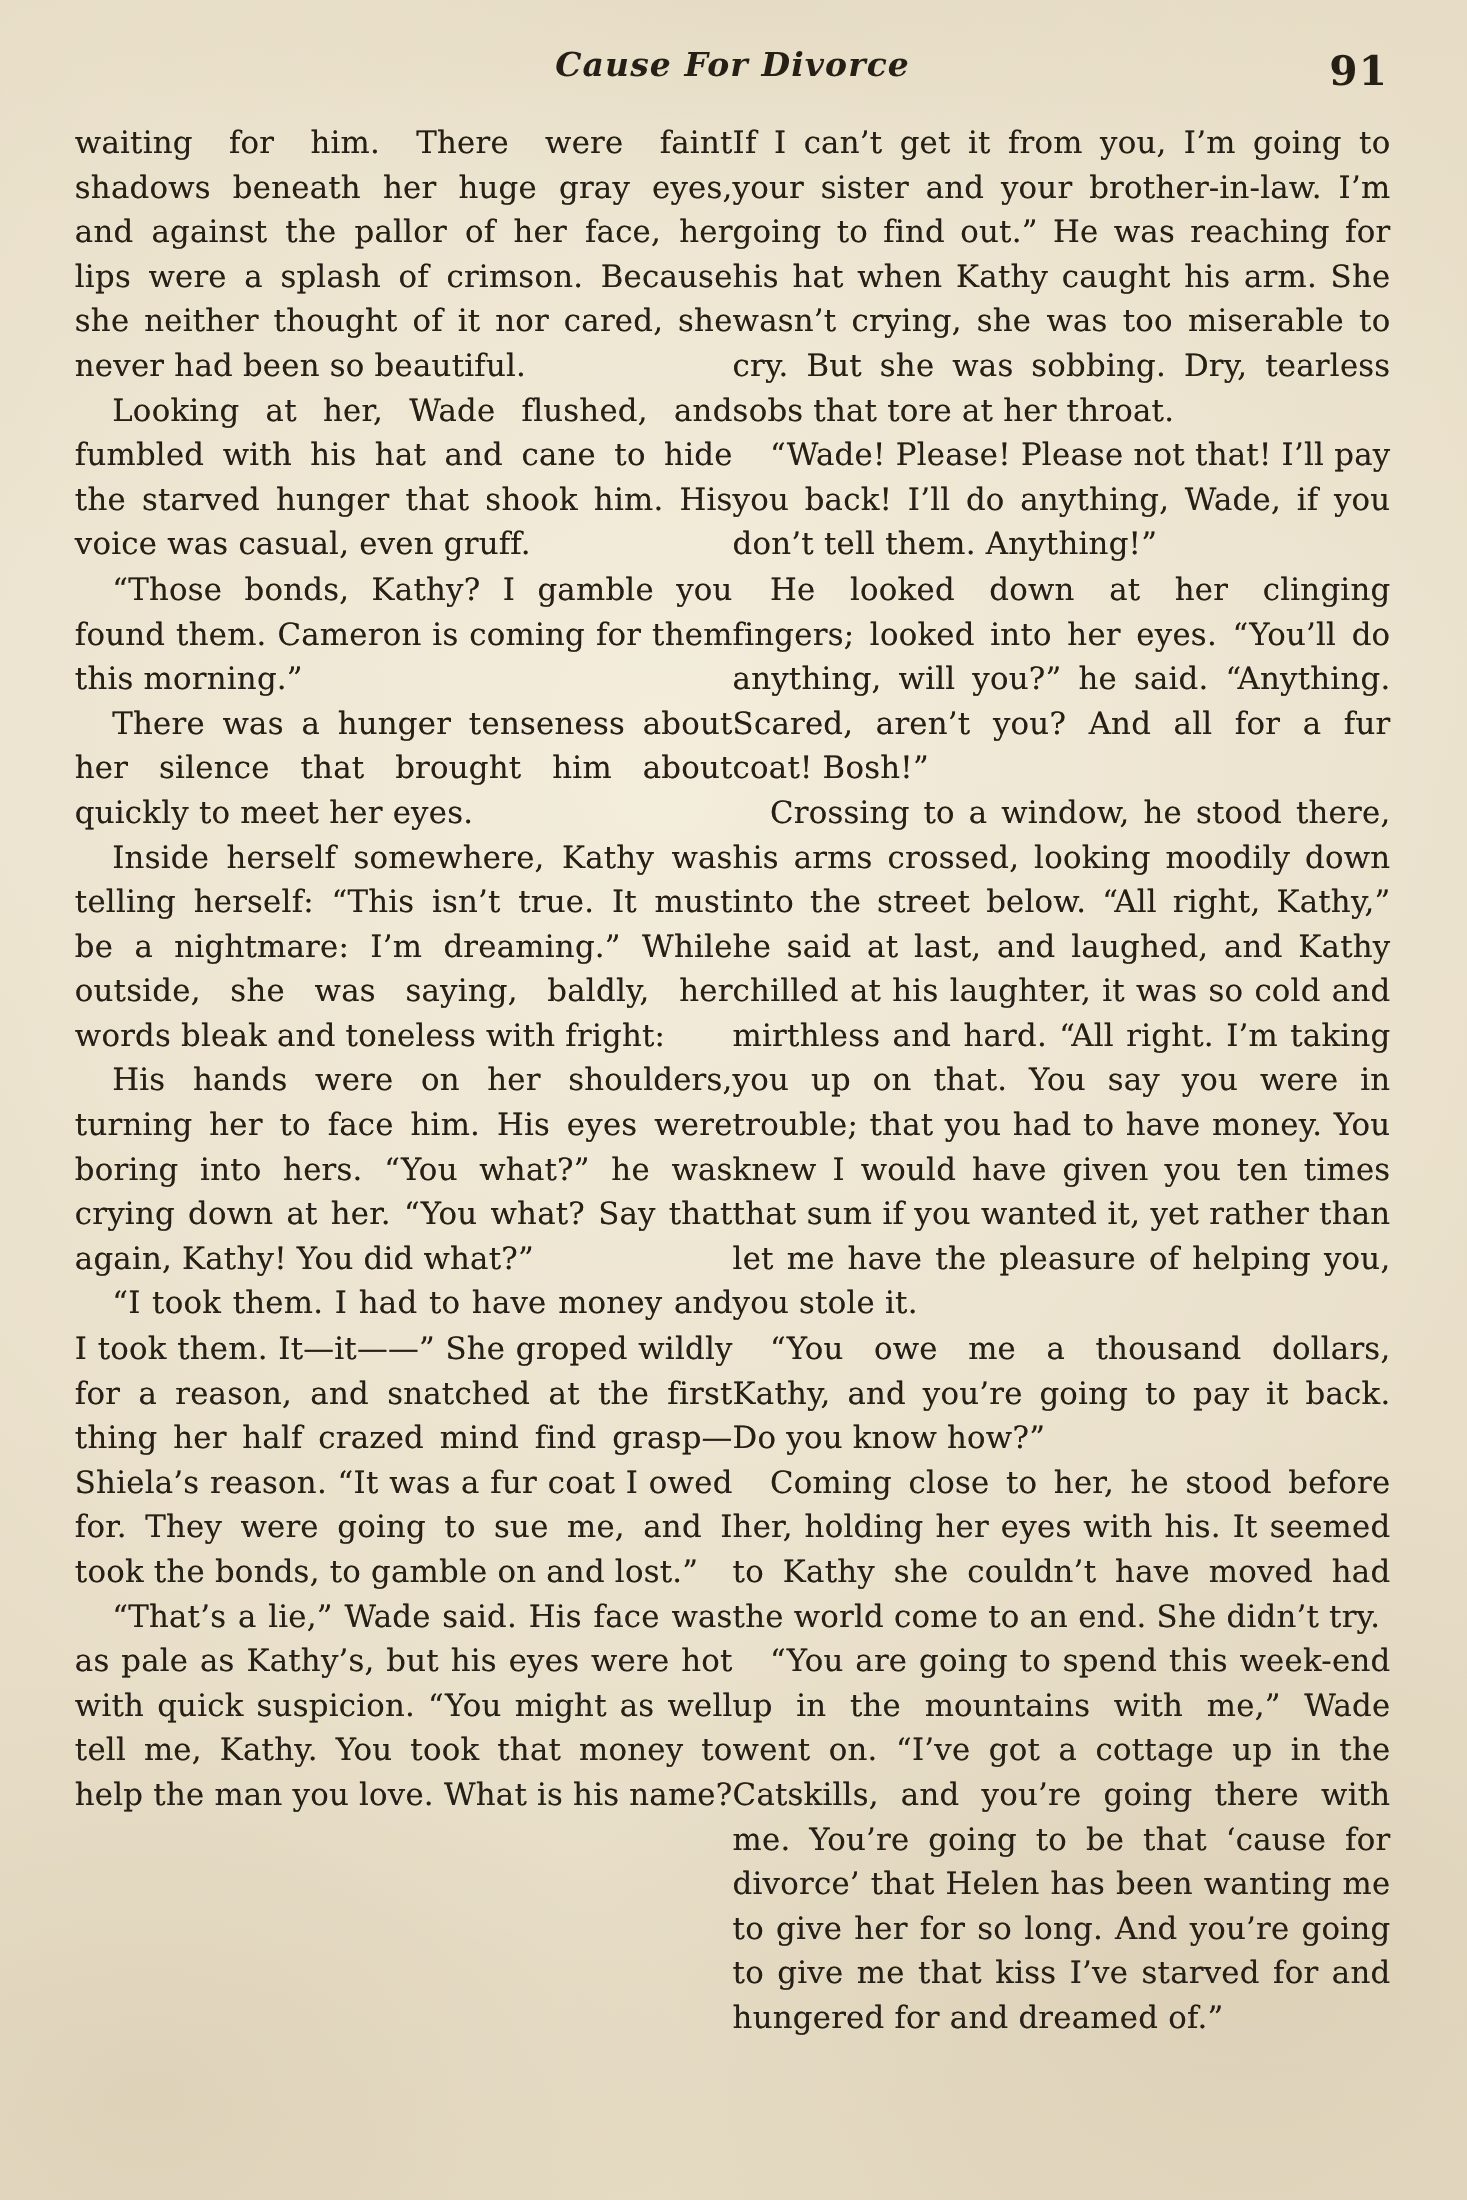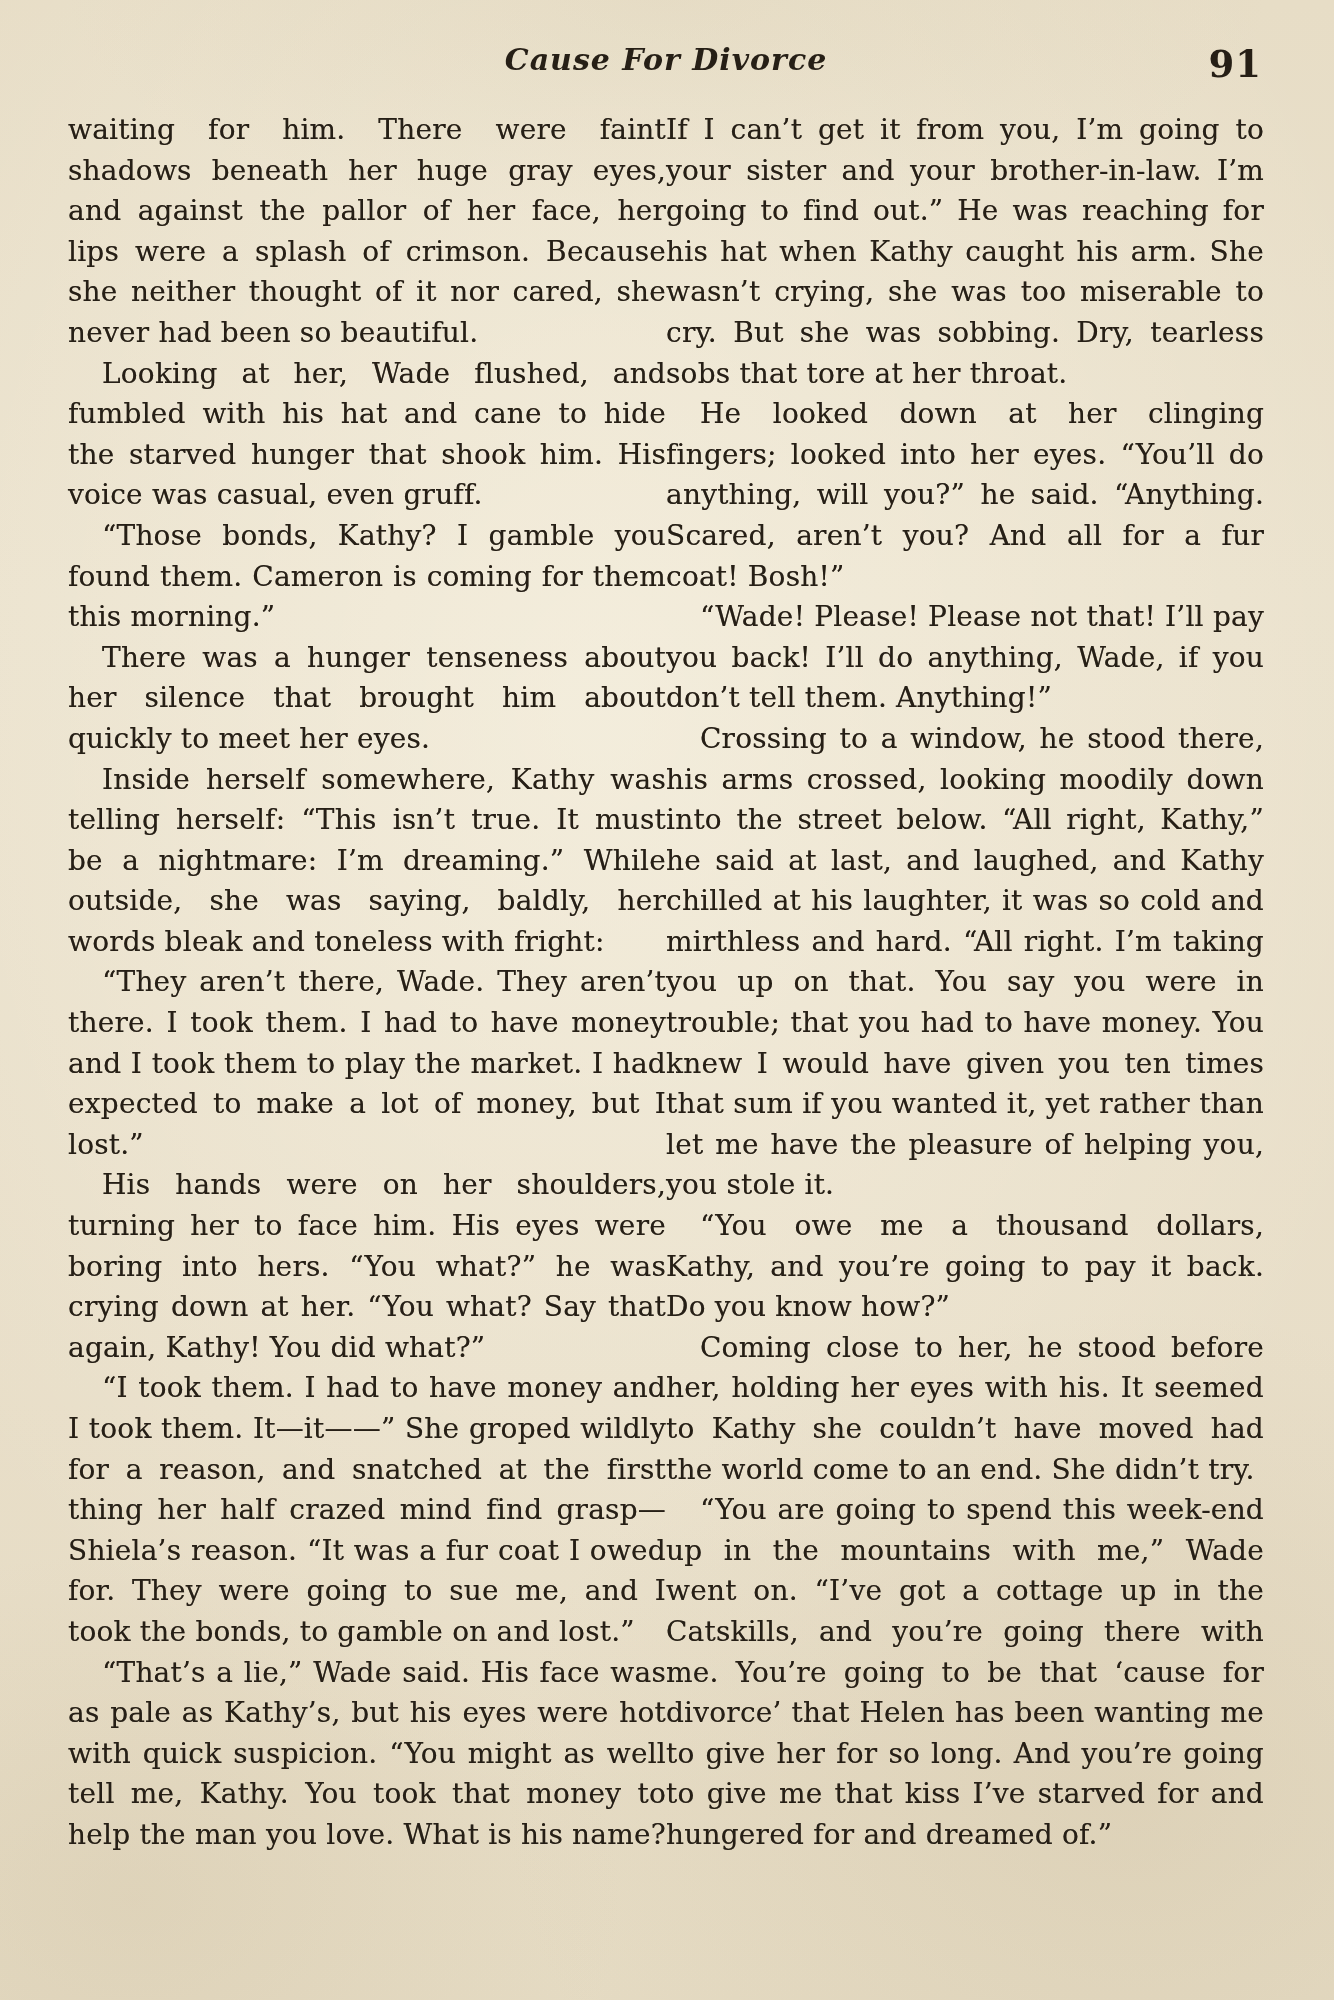--- a/index.html
+++ b/index.html
@@ -79,28 +79,27 @@
     <div class="folio">91</div>
   </div>
 
   <div class="columns">
     <div class="col" id="col-left">
         <p class="no-indent">waiting for him.  There were faint shadows beneath her huge gray eyes, and against the pallor of her face, her lips were a splash of crimson.  Because she neither thought of it nor cared, she never had been so beautiful.</p>
         <p>Looking at her, Wade flushed, and fumbled with his hat and cane to hide the starved hunger that shook him.  His voice was casual, even gruff.</p>
         <p>“Those bonds, Kathy?  I gamble you found them.  Cameron is coming for them this morning.”</p>
         <p>There was a hunger tenseness about her silence that brought him about quickly to meet her eyes.</p>
         <p>Inside herself somewhere, Kathy was telling herself:  “This isn’t true.  It must be a nightmare:  I’m dreaming.”  While outside, she was saying, baldly, her words bleak and toneless with fright:</p>
-        <p>“They aren’t there, Wade.  They aren’t there.  I took them.  I had to have money and I took them to play the market.  I had expected to make a lot of money, but I lost.”</p>
         <p>His hands were on her shoulders, turning her to face him.  His eyes were boring into hers.  “You what?” he was crying down at her.  “You what?  Say that again, Kathy!  You did what?”</p>
         <p>“I took them.  I had to have money and I took them.  It—it——” She groped wildly for a reason, and snatched at the first thing her half crazed mind find grasp—Shiela’s reason.  “It was a fur coat I owed for.  They were going to sue me, and I took the bonds, to gamble on and lost.”</p>
         <p>“That’s a lie,” Wade said.  His face was as pale as Kathy’s, but his eyes were hot with quick suspicion. “You might as well tell me, Kathy. You took that money to help the man you love.  What is his name?</p>
       </div>
     <div class="col" id="col-right">
         <p class="no-indent">If I can’t get it from you, I’m going to your sister and your brother-in-law.  I’m going to find out.”  He was reaching for his hat when Kathy caught his arm.  She wasn’t crying, she was too miserable to cry.  But she was sobbing.  Dry, tearless sobs that tore at her throat.</p>
+        <p>“Wade!  Please!  Please not that! I’ll pay you back!  I’ll do anything, Wade, if you don’t tell them.  Anything!”</p>
         <p>He looked down at her clinging fingers; looked into her eyes.  “You’ll do anything, will you?” he said. “Anything.   Scared,  aren’t  you? And all for a fur coat!  Bosh!”</p>
-        <p>“Wade!  Please!  Please not that! I’ll pay you back!  I’ll do anything, Wade, if you don’t tell them.  Anything!”</p>
         <p>Crossing to a window, he stood there, his arms crossed, looking moodily down into the street below. “All right, Kathy,” he said at last, and laughed, and Kathy chilled at his laughter, it was so cold and mirthless and hard.  “All right.  I’m taking you up on that.  You say you were in trouble; that you had to have money.  You knew I would have given you ten times that sum if you wanted it, yet rather than let me have the pleasure of helping you, you stole it.</p>
         <p>“You owe me a thousand dollars, Kathy, and you’re going to pay it back.  Do you know how?”</p>
         <p>Coming close to her, he stood before her, holding her eyes with his. It seemed to Kathy she couldn’t have moved had the world come to an end.  She didn’t try.</p>
         <p>“You are going to spend this week-end up in the mountains with me,” Wade went on.  “I’ve got a cottage up in the Catskills, and you’re going there with me.  You’re going to be that ‘cause for divorce’ that Helen has been wanting me to give her for so long.  And you’re going to give me that kiss I’ve starved for and hungered for and dreamed of.”</p>
       </div>
   </div>
 </div>
 
 </body></html>

